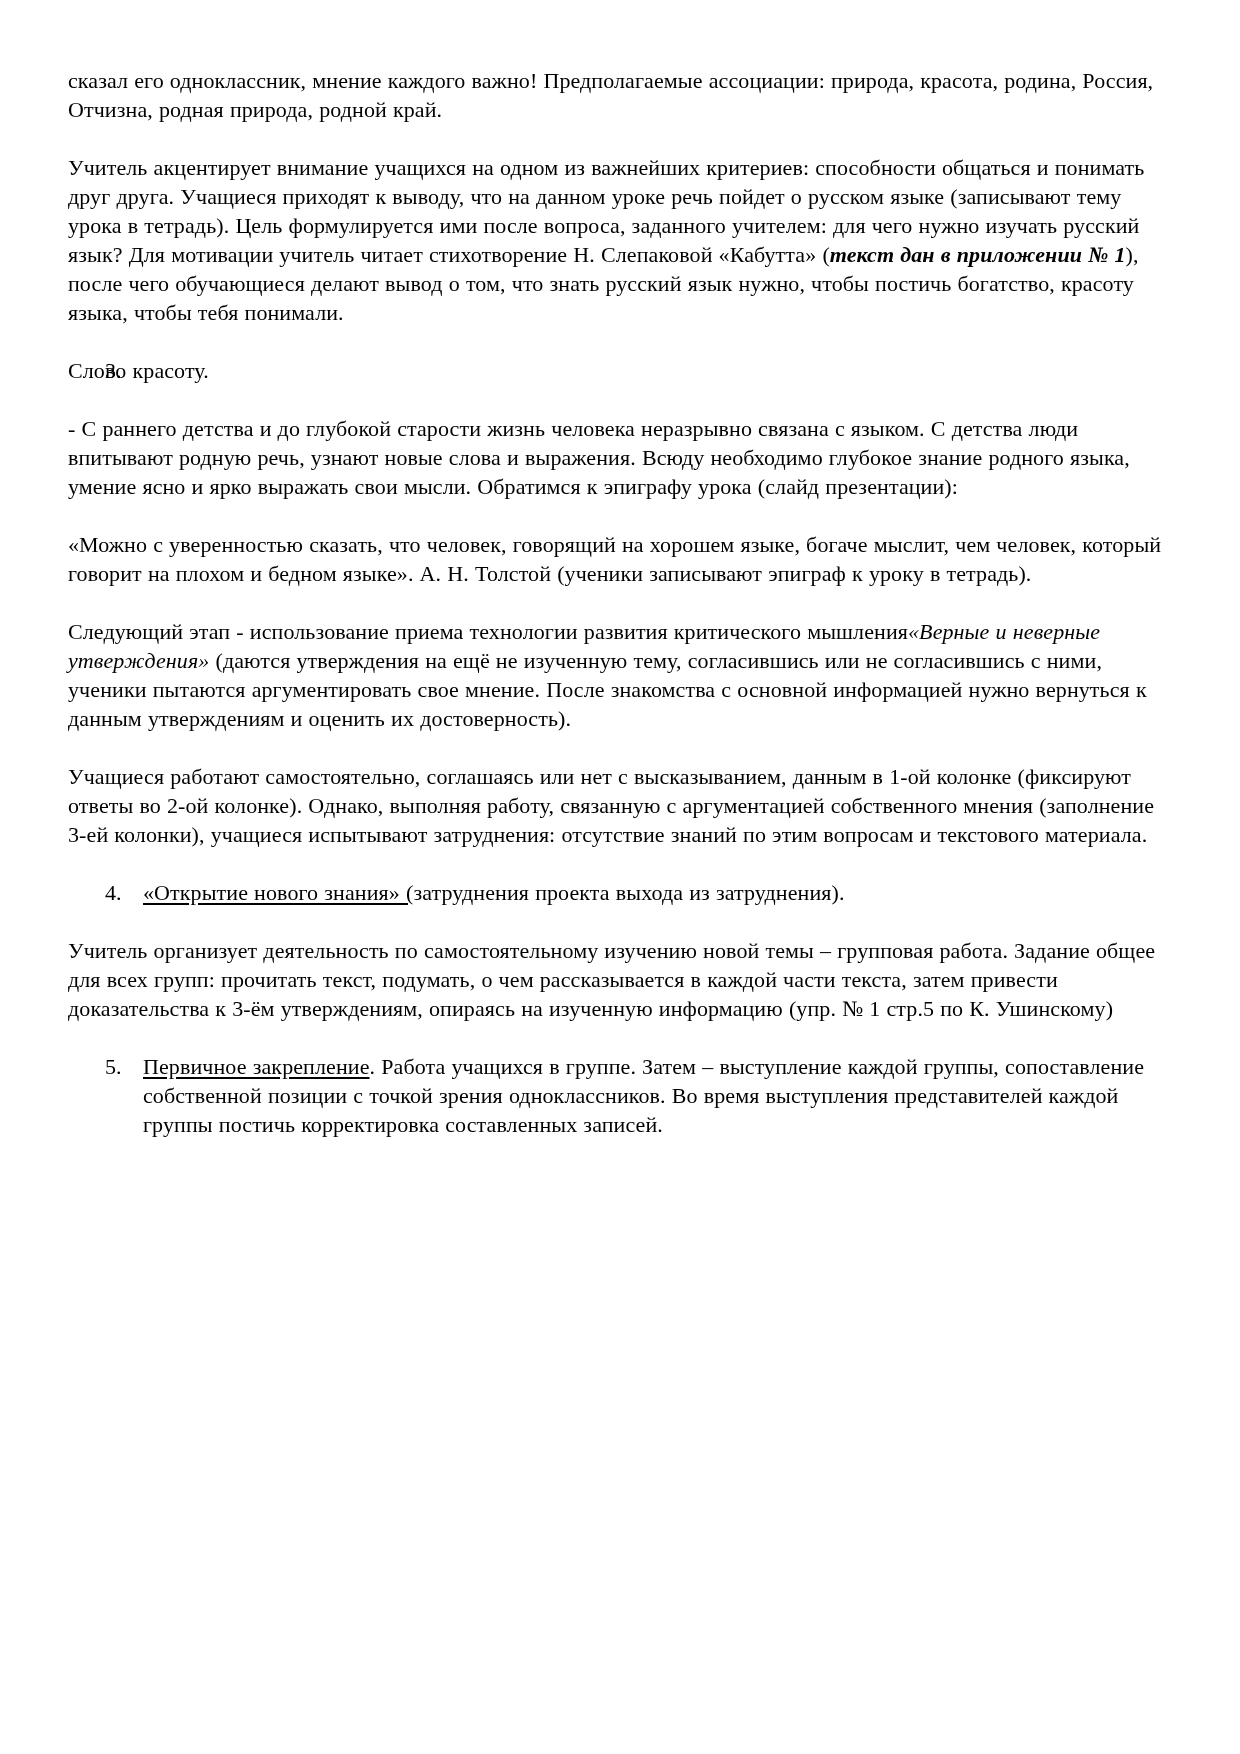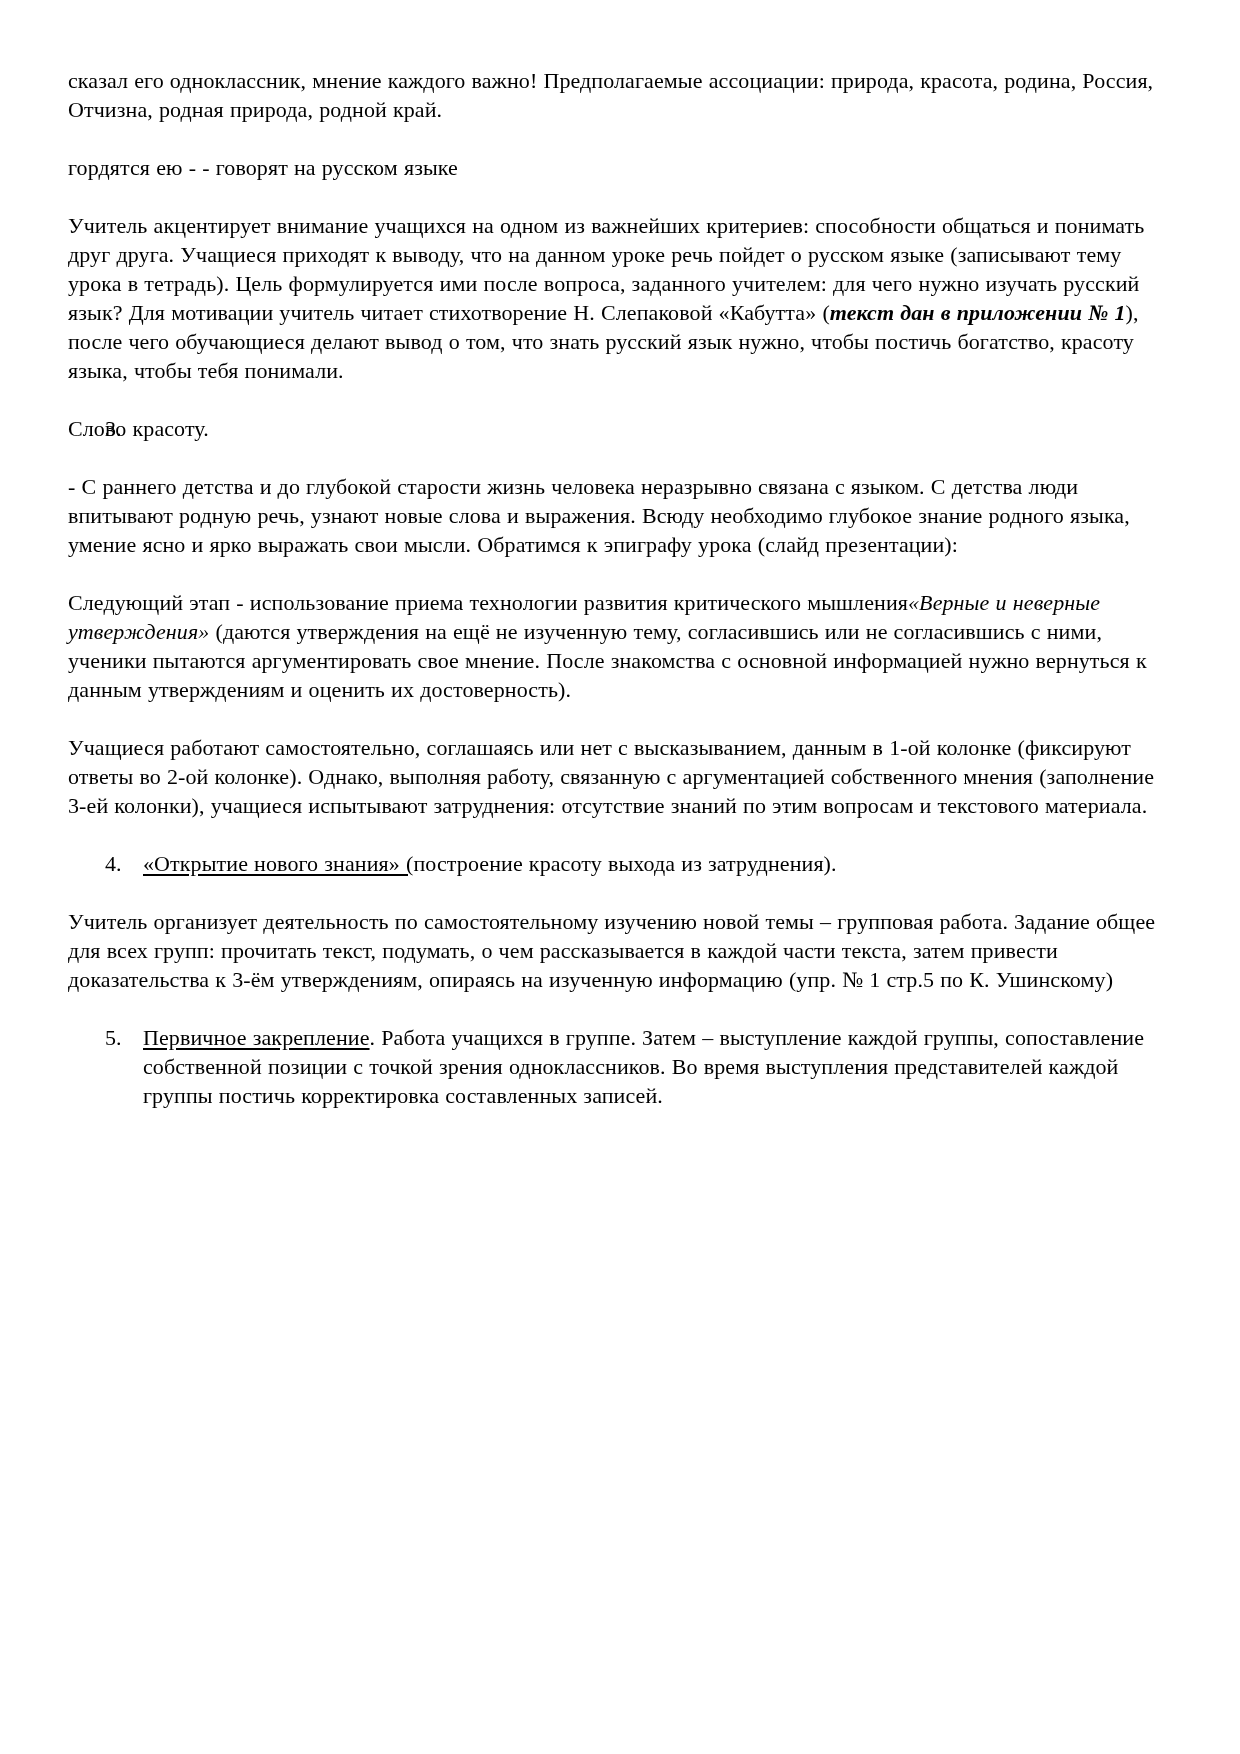--- a/index.html
+++ b/index.html
@@ -44,24 +44,24 @@
   .seg-italic { font-style: italic; font-weight: normal; }
   .seg-bolditalic { font-style: italic; font-weight: bold; }
   .seg-underline { text-decoration: underline; text-underline-offset: 3px; }
 </style>
 </head>
 <body>
 
 <div class="page">
   <div class="doc" id="doc-body">
       <div class="para"><span class="seg-regular">сказал его одноклассник, мнение каждого важно! Предполагаемые ассоциации: природа, красота, родина, Россия, Отчизна, родная природа, родной край.</span></div>
-      <div class="para"><span class="seg-regular">гордятся ею - - говорят на русском языке</span></div>
       <div class="para"><span class="seg-regular">Учитель акцентирует внимание учащихся на одном из важнейших критериев: способности общаться и понимать друг друга. Учащиеся приходят к выводу, что на данном уроке речь пойдет о русском языке (записывают тему урока в тетрадь). Цель формулируется ими после вопроса, заданного учителем: для чего нужно изучать русский язык? Для мотивации учитель читает стихотворение Н. Слепаковой «Кабутта» (</span><span class="seg-bolditalic">текст дан в приложении № 1</span><span class="seg-regular">), после чего обучающиеся делают вывод о том, что знать русский язык нужно, чтобы постичь богатство, красоту языка, чтобы тебя понимали.</span></div>
       <div class="list-item"><span class="num">3.</span></div>
       <div class="para"><span class="seg-regular">Слово красоту.</span></div>
       <div class="para"><span class="seg-regular">- С раннего детства и до глубокой старости жизнь человека неразрывно связана с языком. С детства люди впитывают родную речь, узнают новые слова и выражения. Всюду необходимо глубокое знание родного языка, умение ясно и ярко выражать свои мысли. Обратимся к эпиграфу урока (слайд презентации):</span></div>
+      <div class="para"><span class="seg-regular">«Можно с уверенностью сказать, что человек, говорящий на хорошем языке, богаче мыслит, чем человек, который говорит на плохом и бедном языке». А. Н. Толстой (ученики записывают эпиграф к уроку в тетрадь).</span></div>
       <div class="para"><span class="seg-regular">Следующий этап - использование приема технологии развития критического мышления</span><span class="seg-italic">«Верные и неверные утверждения»</span><span class="seg-regular"> (даются утверждения на ещё не изученную тему, согласившись или не согласившись с ними, ученики пытаются аргументировать свое мнение. После знакомства с основной информацией нужно вернуться к данным утверждениям и оценить их достоверность).</span></div>
       <div class="para"><span class="seg-regular">Учащиеся работают самостоятельно, соглашаясь или нет с высказыванием, данным в 1-ой колонке (фиксируют ответы во 2-ой колонке). Однако, выполняя работу, связанную с аргументацией собственного мнения (заполнение 3-ей колонки), учащиеся испытывают затруднения: отсутствие знаний по этим вопросам и текстового материала.</span></div>
-      <div class="list-item"><span class="num">4.</span><span class="seg-underline">«Открытие нового знания» (</span><span class="seg-regular">построение красоту выхода из затруднения).</span></div>
+      <div class="list-item"><span class="num">4.</span><span class="seg-underline">«Открытие нового знания» (</span><span class="seg-regular">затруднения проекта выхода из затруднения).</span></div>
       <div class="para"><span class="seg-regular">Учитель организует деятельность по самостоятельному изучению новой темы – групповая работа. Задание общее для всех групп: прочитать текст, подумать, о чем рассказывается в каждой части текста, затем привести доказательства к 3-ём утверждениям, опираясь на изученную информацию (упр. № 1 стр.5 по К. Ушинскому)</span></div>
       <div class="list-item"><span class="num">5.</span><span class="seg-underline">Первичное закрепление</span><span class="seg-regular">. Работа учащихся в группе. Затем – выступление каждой группы, сопоставление собственной позиции с точкой зрения одноклассников. Во время выступления представителей каждой группы постичь корректировка составленных записей.</span></div>
     </div>
 </div>
 
 </body></html>

